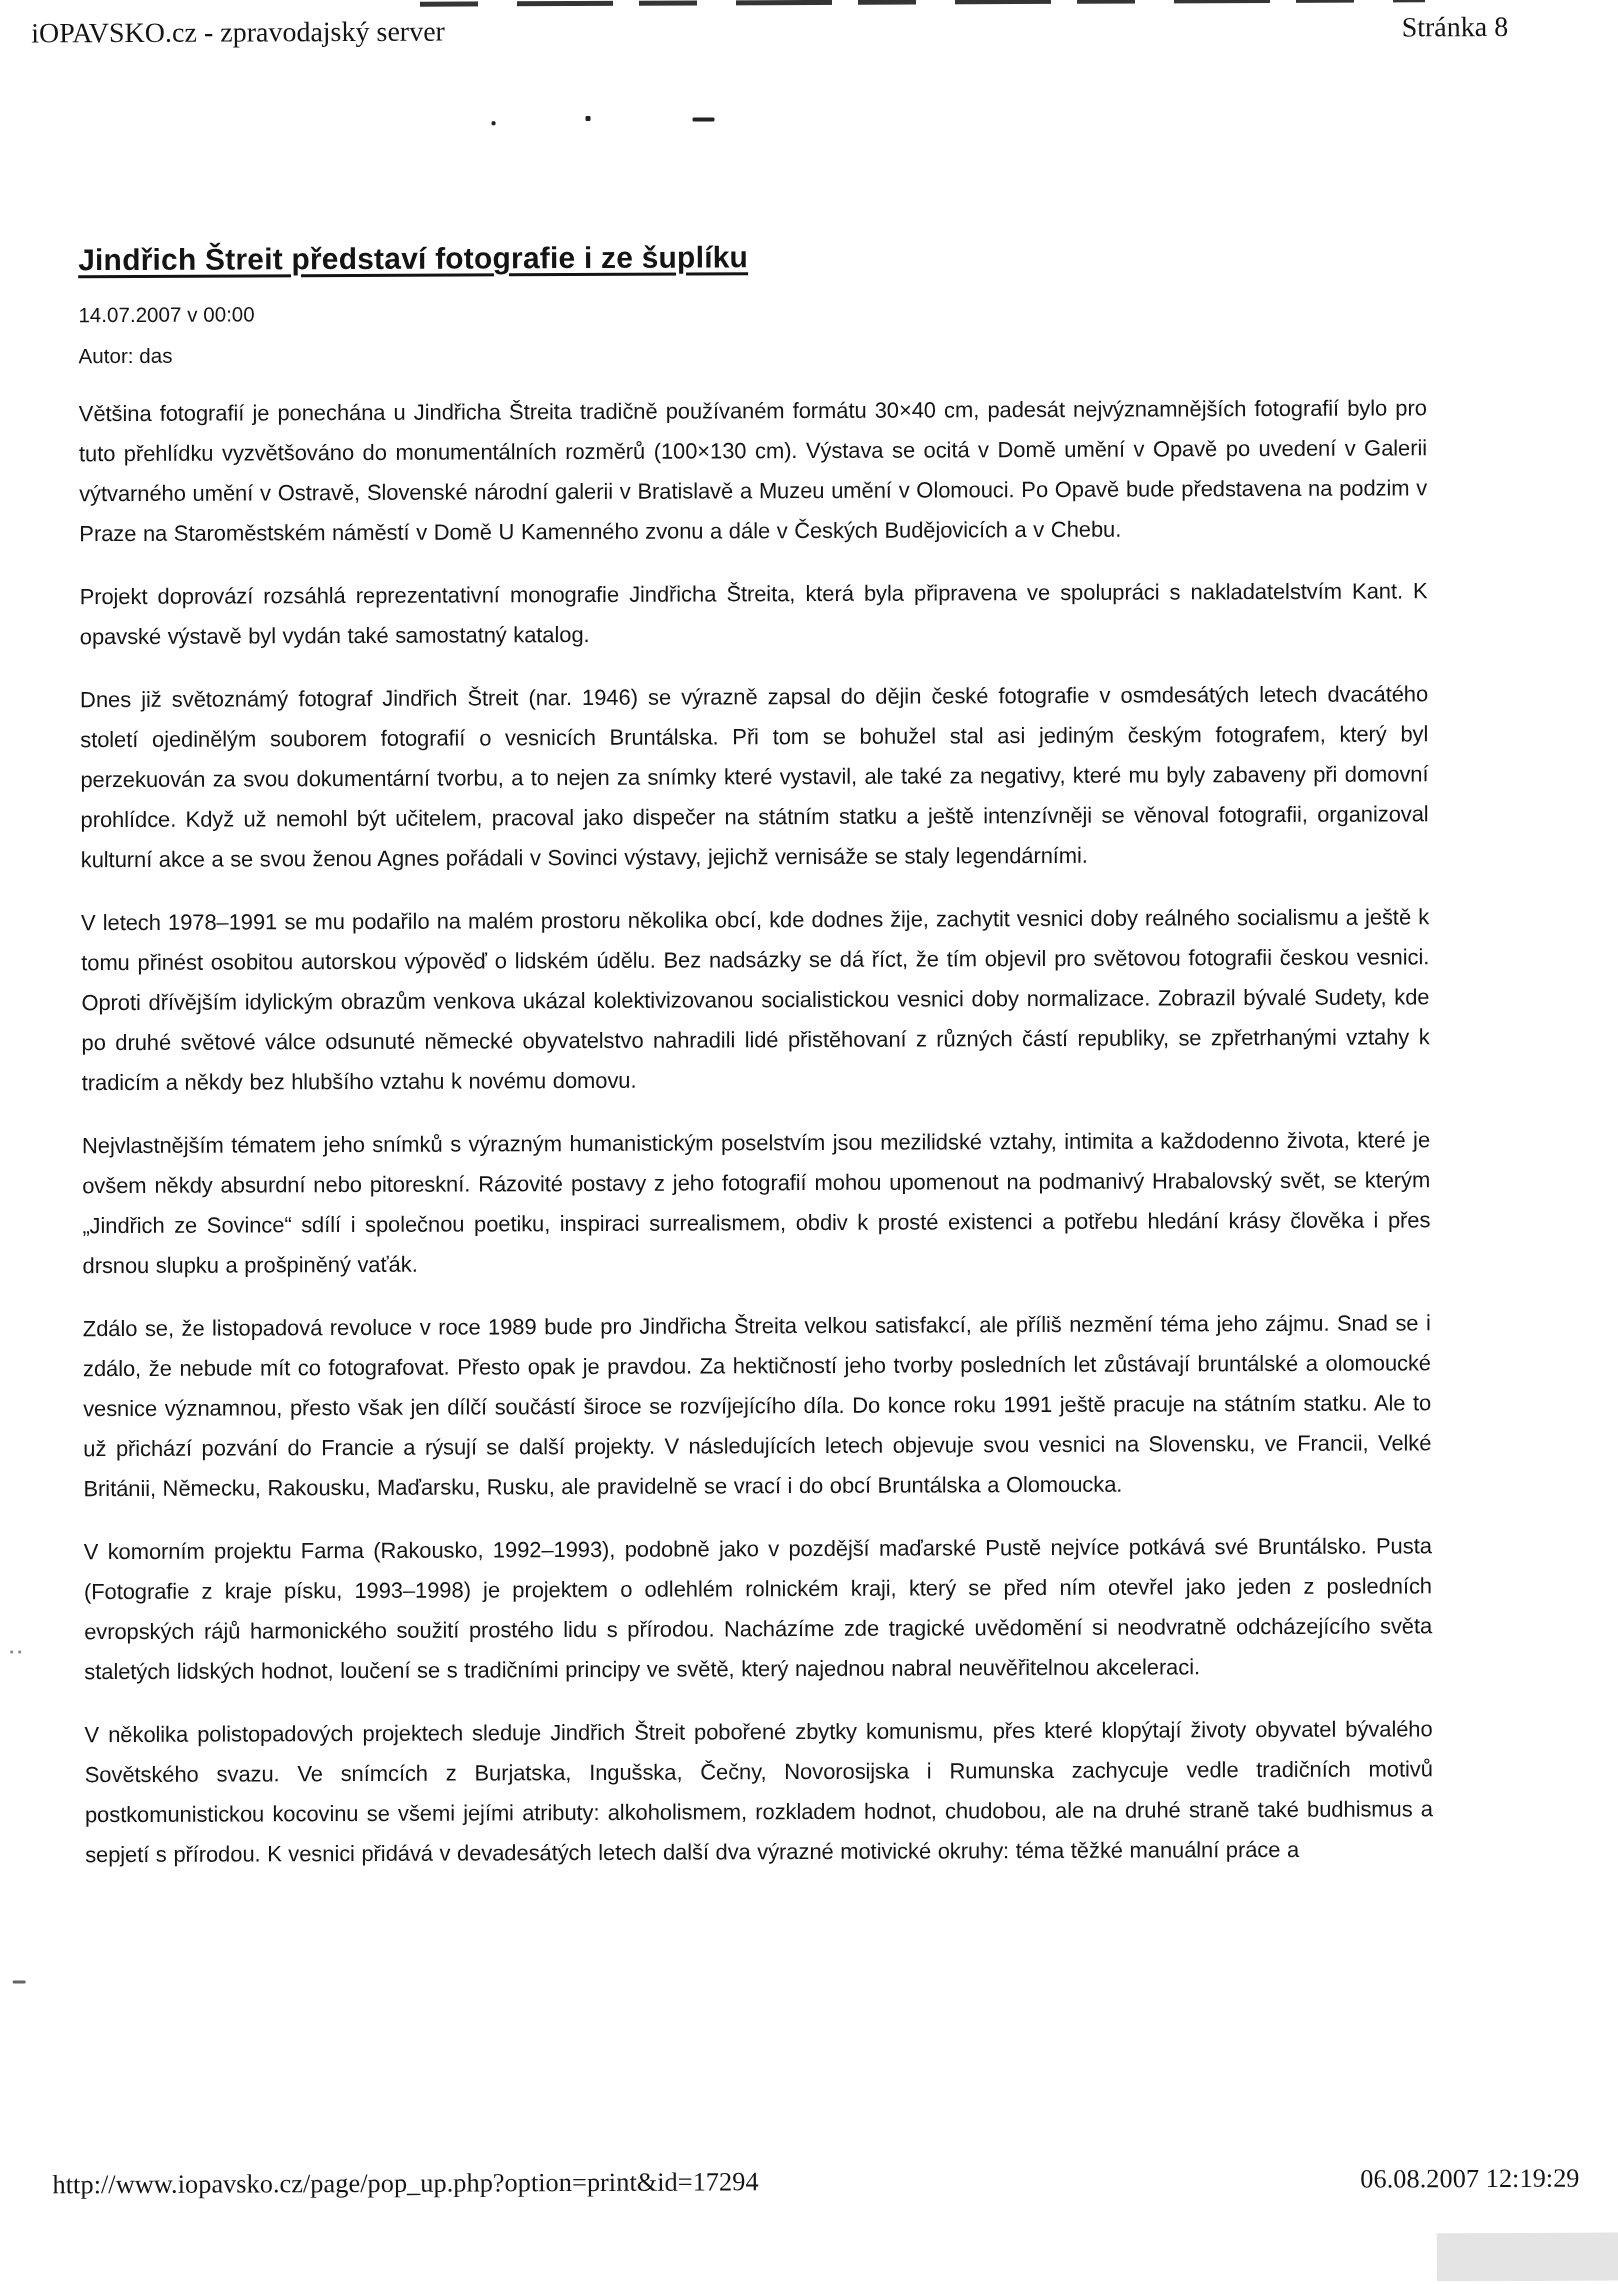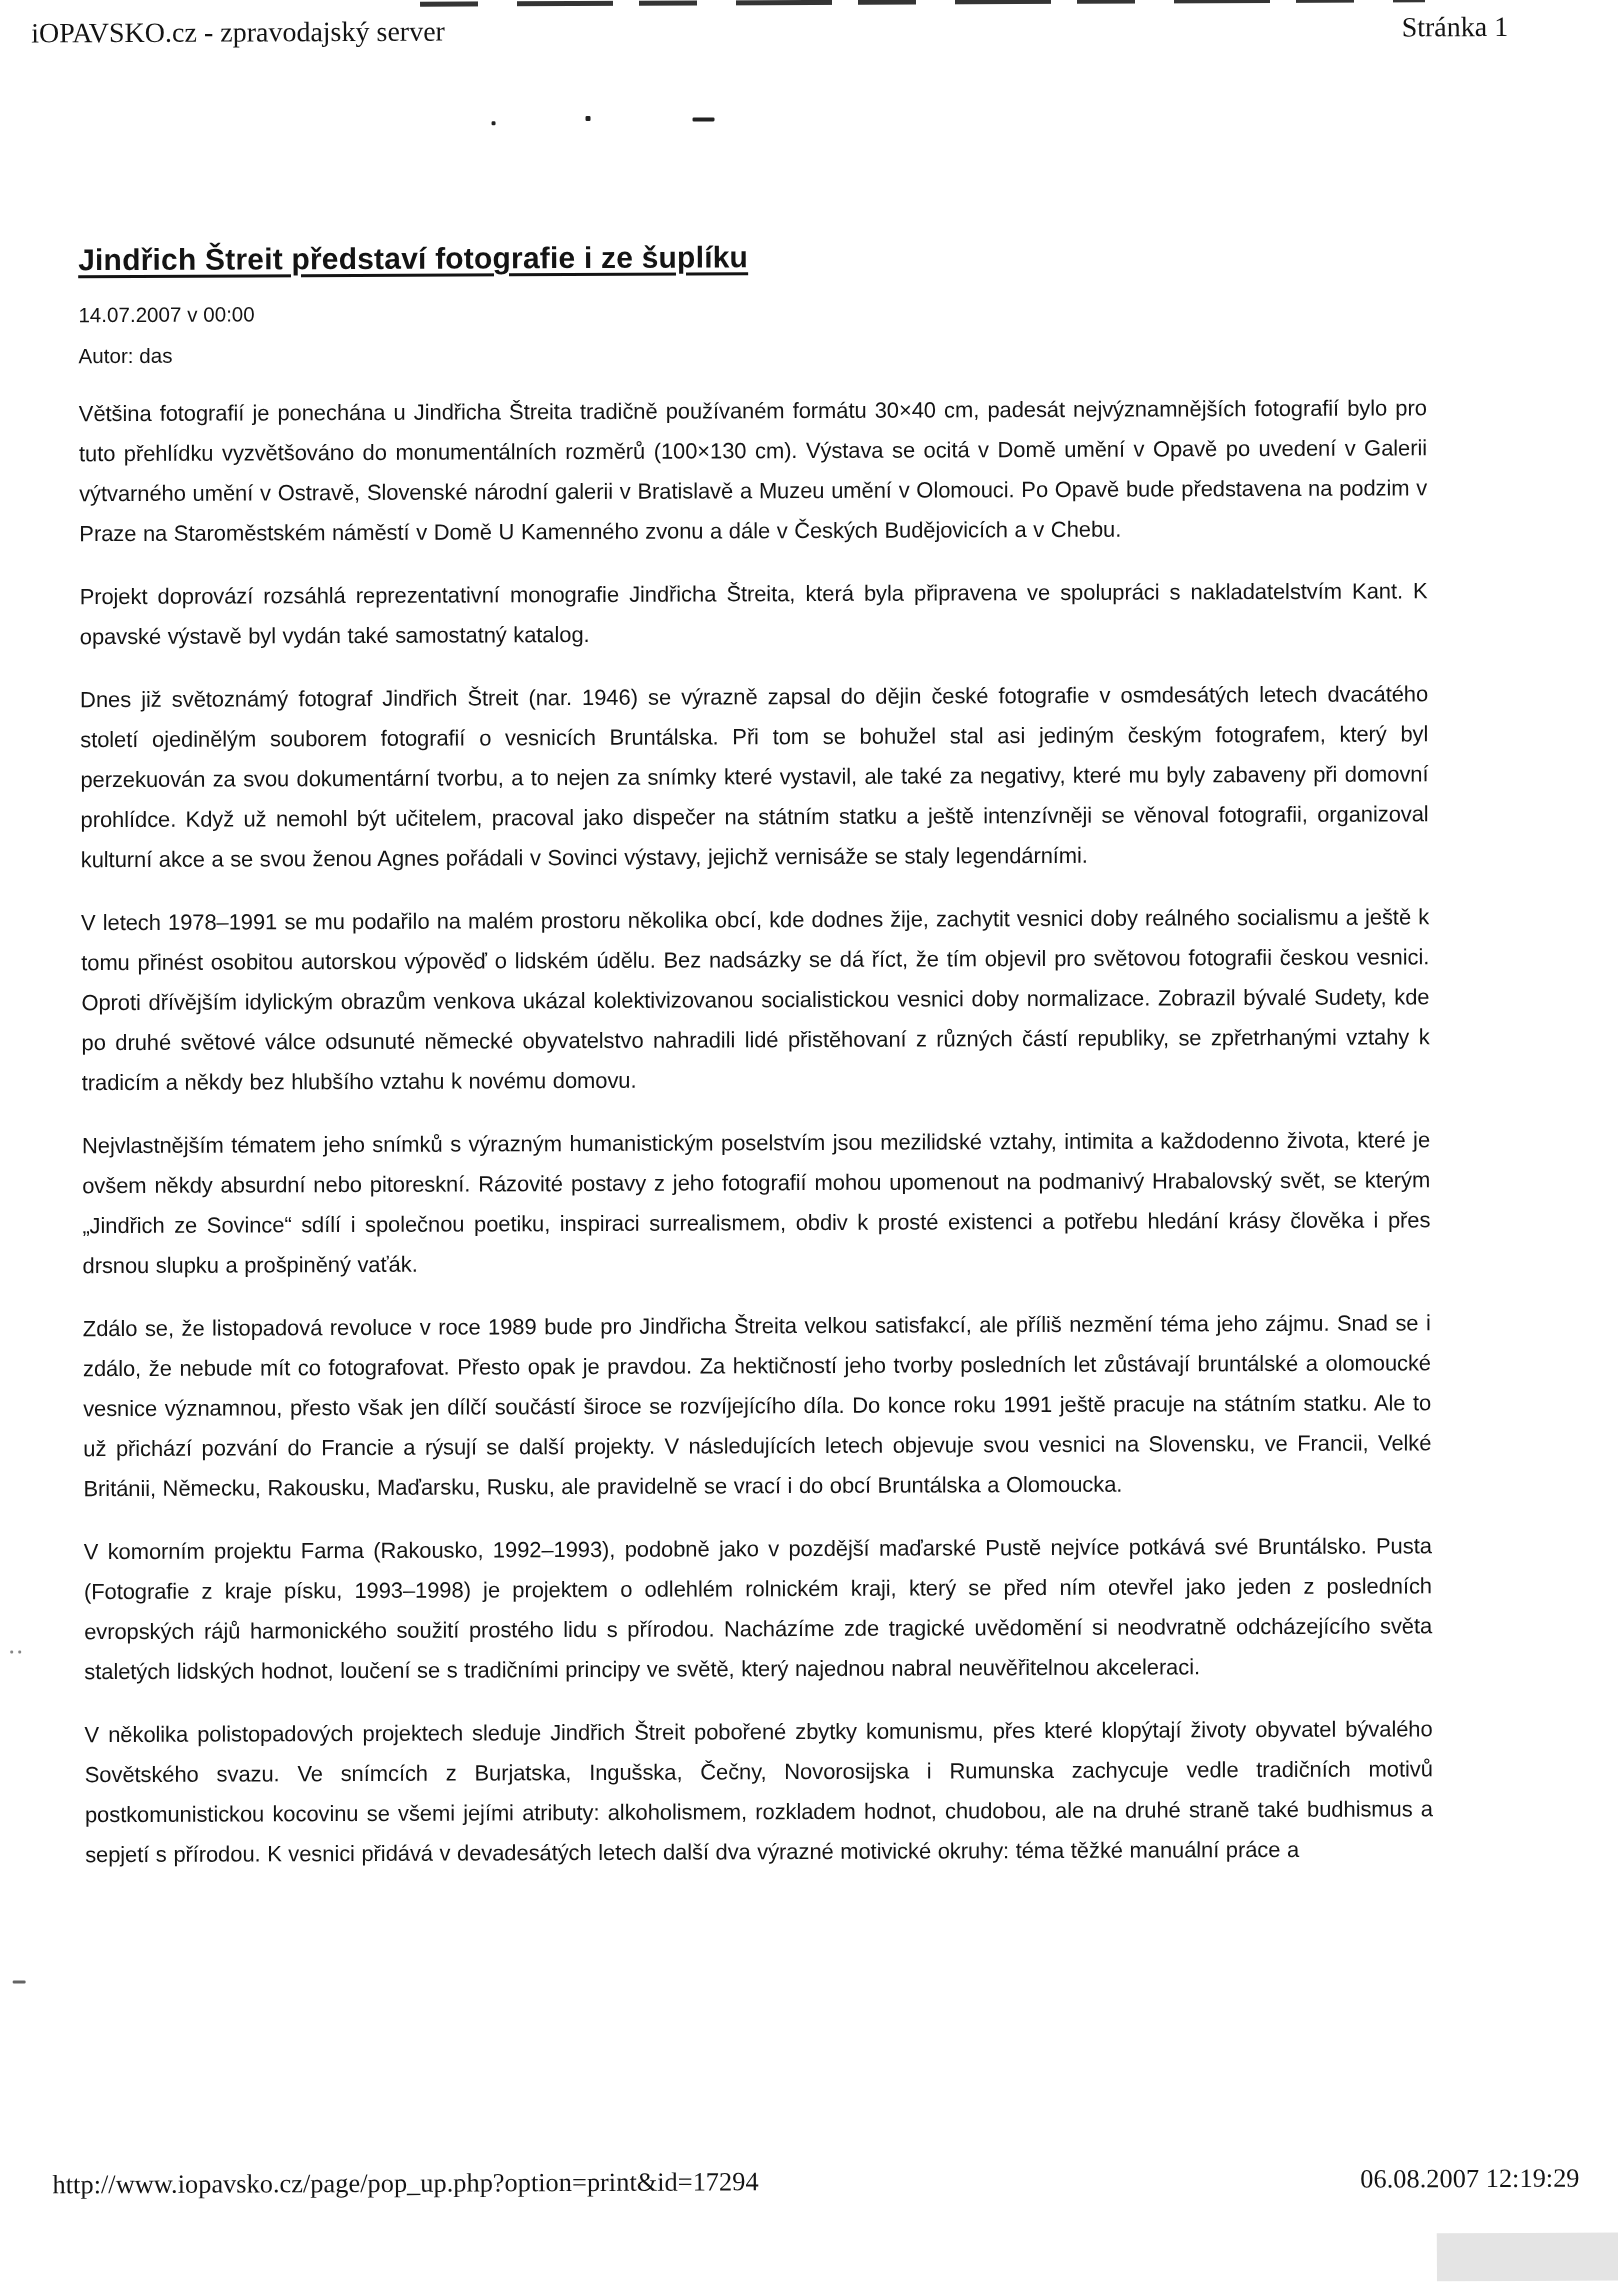--- a/index.html
+++ b/index.html
@@ -79,21 +79,21 @@
   <div class="scan-strip"></div>
   <div class="speck" style="left:496px;top:120px;width:3.9px;height:3.9px;"></div>
   <div class="speck" style="left:590px;top:115px;width:4.5px;height:4.5px;"></div>
   <div class="speck" style="left:697px;top:117px;width:22px;height:3.9px;"></div>
   <div class="speck" style="left:7.7px;top:1647px;width:3.2px;height:3.2px;opacity:.55;"></div>
   <div class="speck" style="left:15.5px;top:1647px;width:3.2px;height:3.2px;opacity:.55;"></div>
   <div class="speck" style="left:9px;top:1977px;width:13px;height:3.2px;opacity:.7;"></div>
 
   <div class="header">
     <span>iOPAVSKO.cz - zpravodajský server</span>
-    <span>Stránka 1</span>
+    <span>Stránka 8</span>
   </div>
 
   <div class="article">
     <h1>Jindřich Štreit představí fotografie i ze šuplíku</h1>
     <div class="meta date">14.07.2007 v 00:00</div>
     <div class="meta author">Autor: das</div>
     <div class="body">
       <p>Většina fotografií je ponechána u Jindřicha Štreita tradičně používaném formátu 30×40 cm, padesát nejvýznamnějších fotografií bylo pro tuto přehlídku vyzvětšováno do monumentálních rozměrů (100×130 cm). Výstava se ocitá v Domě umění v Opavě po uvedení v Galerii výtvarného umění v Ostravě, Slovenské národní galerii v Bratislavě a Muzeu umění v Olomouci. Po Opavě bude představena na podzim v Praze na Staroměstském náměstí v Domě U Kamenného zvonu a dále v Českých Budějovicích a v Chebu.</p>
       <p>Projekt doprovází rozsáhlá reprezentativní monografie Jindřicha Štreita, která byla připravena ve spolupráci s nakladatelstvím Kant. K opavské výstavě byl vydán také samostatný katalog.</p>
       <p>Dnes již světoznámý fotograf Jindřich Štreit (nar. 1946) se výrazně zapsal do dějin české fotografie v osmdesátých letech dvacátého století ojedinělým souborem fotografií o vesnicích Bruntálska. Při tom se bohužel stal asi jediným českým fotografem, který byl perzekuován za svou dokumentární tvorbu, a to nejen za snímky které vystavil, ale také za negativy, které mu byly zabaveny při domovní prohlídce. Když už nemohl být učitelem, pracoval jako dispečer na státním statku a ještě intenzívněji se věnoval fotografii, organizoval kulturní akce a se svou ženou Agnes pořádali v Sovinci výstavy, jejichž vernisáže se staly legendárními.</p>

